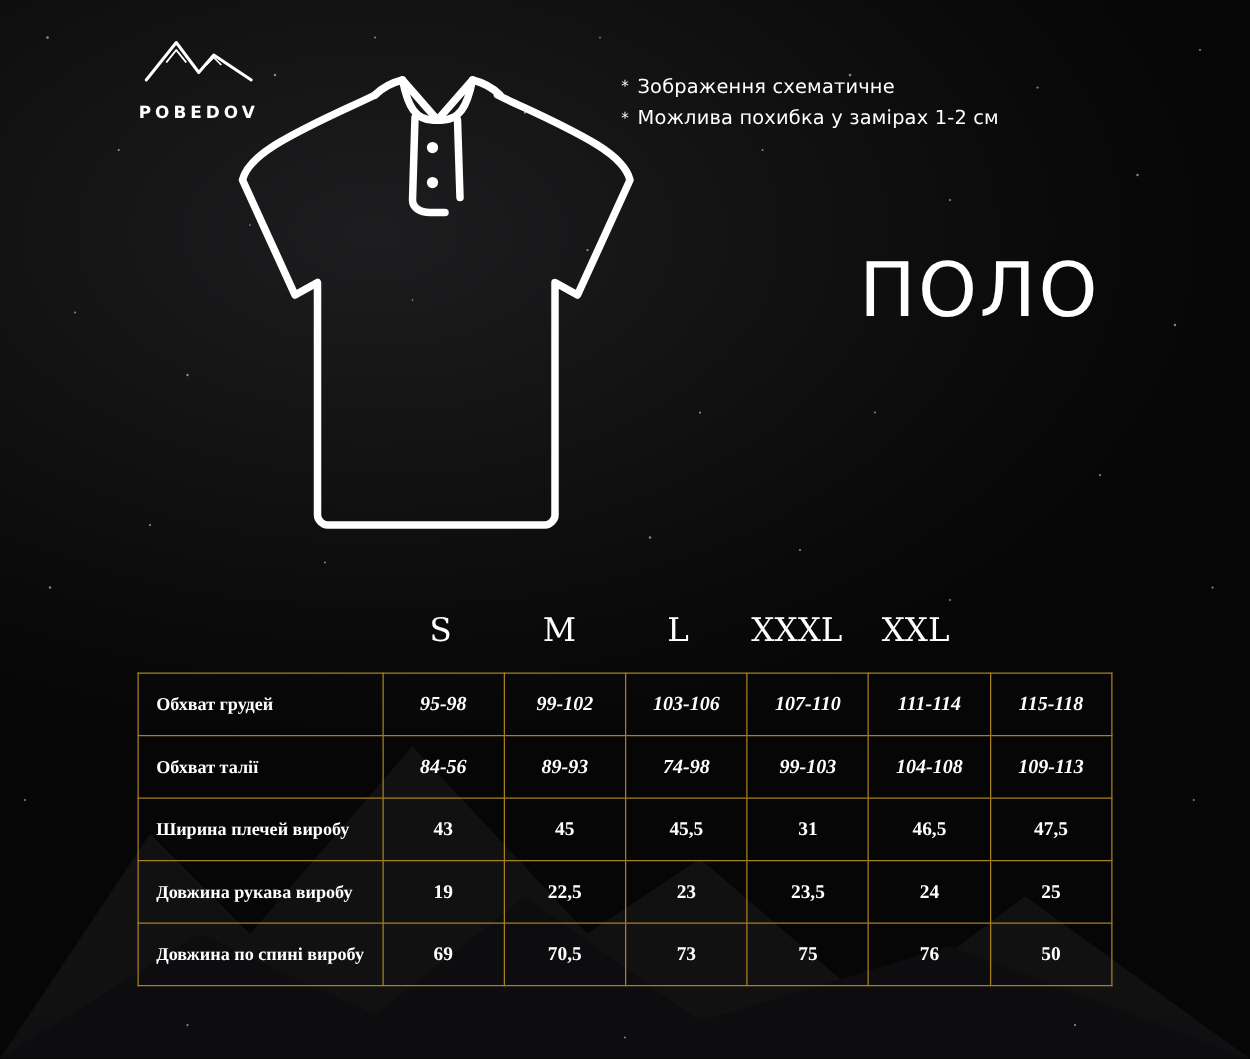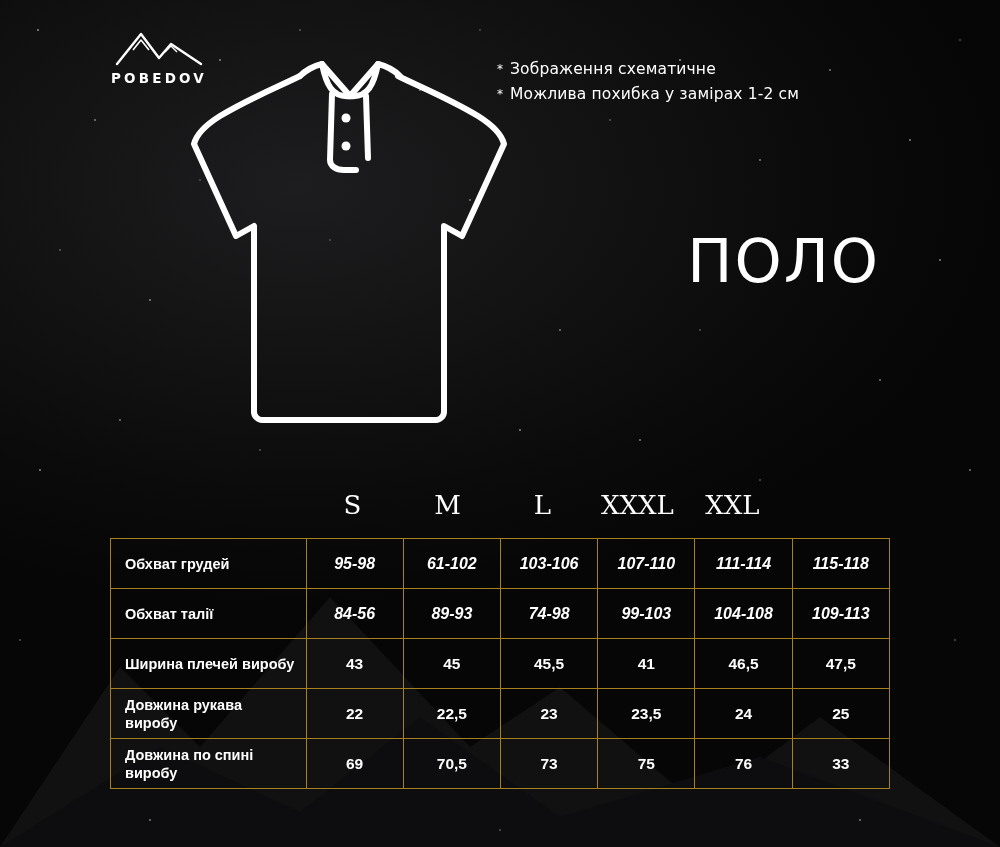--- a/index.html
+++ b/index.html
@@ -42,21 +42,21 @@
   
   .logo {
     position: absolute;
     left: 104px;
     top: 28px;
     width: 110px;
     text-align: center;
   }
   .logo svg { display: block; margin: 0 auto; }
   .logo-word {
-    margin-top: 2px;
+    margin-top: 14px;
     font-size: 13.5px;
     letter-spacing: 3.2px;
     color: #ffffff;
     font-weight: 700;
     font-family: "DejaVu Sans", sans-serif;
   }
 
   
   .shirt {
     position: absolute;
@@ -91,21 +91,20 @@
   .title-main {
     position: absolute;
     right: 120px;
     top: 203px;
     font-size: 60px;
     letter-spacing: 2px;
     color: #ffffff;
     font-weight: 400;
     font-family: "DejaVu Sans", sans-serif;
     line-height: 1;
-    margin-top: 28px;
   }
   .title-sub {
     position: absolute;
     right: 120px;
     top: 300px;
     font-size: 47px;
     color: #e3a41c;
     font-weight: 400;
     font-family: "DejaVu Sans", sans-serif;
     line-height: 1;
@@ -139,21 +138,21 @@
     border-collapse: collapse;
     table-layout: fixed;
   }
   table.sizes td {
     border: 1px solid #a7801f;
     height: 50px;
     color: #ffffff;
     text-align: center;
     vertical-align: middle;
     font-size: 15.5px;
-    font-family: Liberation Sans, sans-serif;
+    font-family: Liberation Serif, serif;
   }
   table.sizes td.rowlabel {
     width: 195px;
     text-align: left;
     padding: 0 10px 0 14px;
     font-weight: 700;
     font-size: 14.5px;
     line-height: 18px;
   }
   table.sizes td.val {
@@ -261,58 +260,58 @@
     <div class="hcell">L</div>
     <div class="hcell">XXXL</div>
     <div class="hcell">XXL</div>
   </div>
 
   <table class="sizes">
     <tbody>
       <tr class="italic">
         <td class="rowlabel">Обхват грудей</td>
         <td class="val">95-98</td>
-        <td class="val">61-102</td>
+        <td class="val">99-102</td>
         <td class="val">103-106</td>
         <td class="val">107-110</td>
         <td class="val">111-114</td>
         <td class="val">115-118</td>
       </tr>
       <tr class="italic">
         <td class="rowlabel">Обхват талії</td>
         <td class="val">84-56</td>
         <td class="val">89-93</td>
         <td class="val">74-98</td>
         <td class="val">99-103</td>
         <td class="val">104-108</td>
         <td class="val">109-113</td>
       </tr>
       <tr>
         <td class="rowlabel">Ширина плечей виробу</td>
         <td class="val">43</td>
         <td class="val">45</td>
         <td class="val">45,5</td>
-        <td class="val">41</td>
+        <td class="val">31</td>
         <td class="val">46,5</td>
         <td class="val">47,5</td>
       </tr>
       <tr>
         <td class="rowlabel">Довжина рукава виробу</td>
-        <td class="val">22</td>
+        <td class="val">19</td>
         <td class="val">22,5</td>
         <td class="val">23</td>
         <td class="val">23,5</td>
         <td class="val">24</td>
         <td class="val">25</td>
       </tr>
       <tr>
         <td class="rowlabel">Довжина по спині виробу</td>
         <td class="val">69</td>
         <td class="val">70,5</td>
         <td class="val">73</td>
         <td class="val">75</td>
         <td class="val">76</td>
-        <td class="val">33</td>
+        <td class="val">50</td>
       </tr>
     </tbody>
   </table>
 
 </div>
 
 </body></html>

